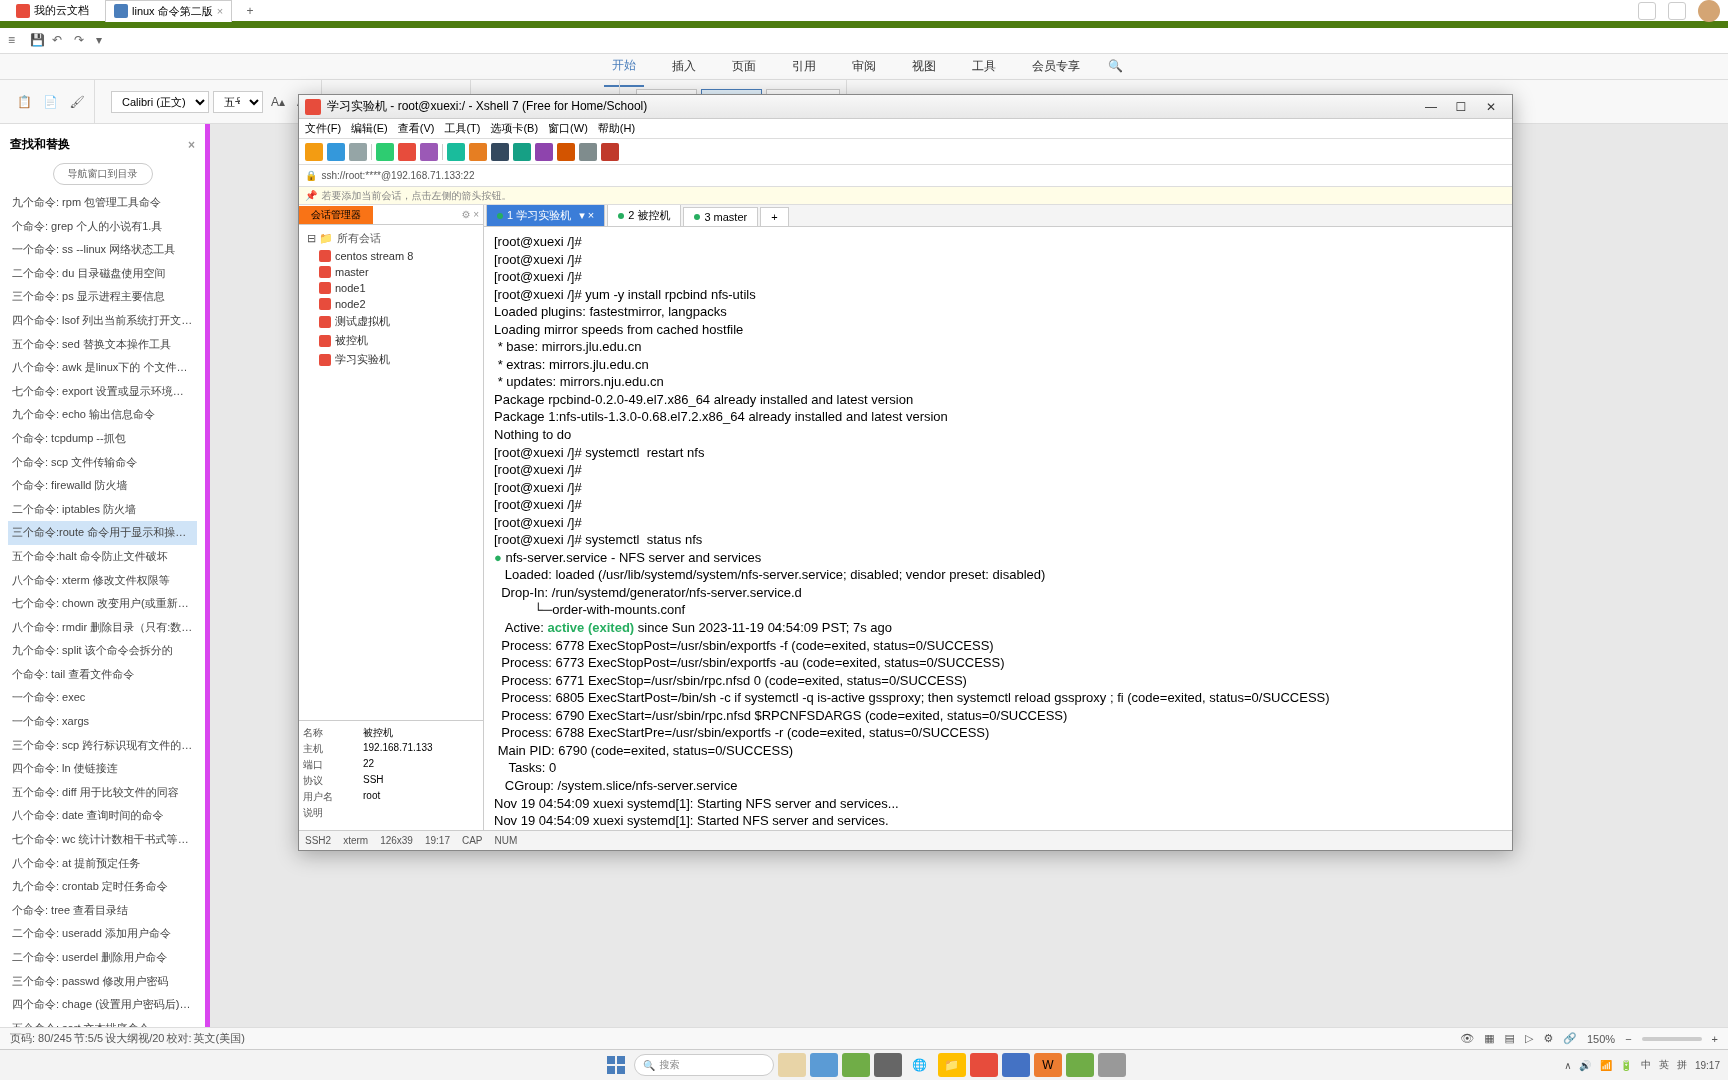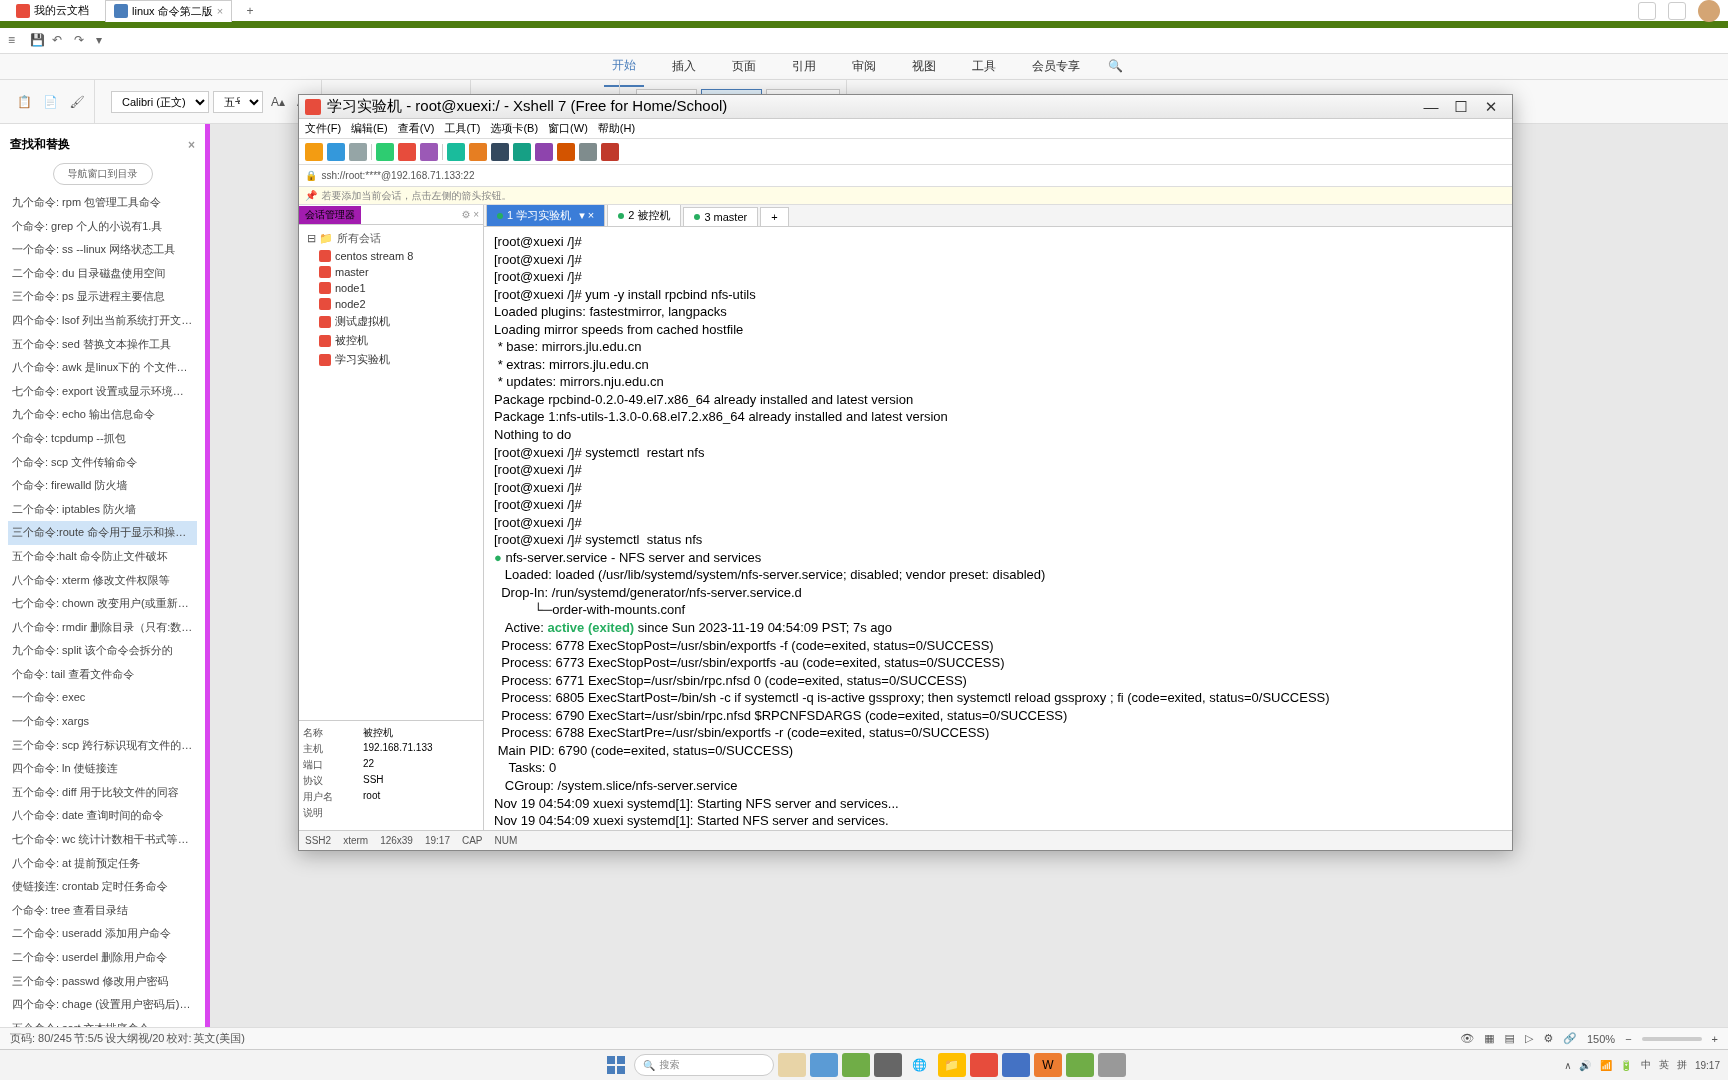--- a/index.html
+++ b/index.html
@@ -30,34 +30,34 @@
 .nav-close{color:#999}
 .nav-search{border:1px solid #ccc;border-radius:12px;padding:3px 10px;font-size:10px;margin:6px auto;width:100px;text-align:center;color:#666}
 .nav-list{font-size:11px;color:#444}
 .nav-item{padding:3px 4px;white-space:nowrap;overflow:hidden;text-overflow:ellipsis;line-height:1.6}
 .nav-item.sel{background:#d0e4f7}
 .doc-area{flex:1;background:#e8e8e8;position:relative}
 .doc-page{position:absolute;left:380px;top:540px;width:700px;background:#fff;padding:20px;font-size:10px;font-family:Consolas,monospace;color:#333}
 .doc-table{width:100%;font-size:10px}
 .doc-table td{padding:2px 8px}
 .xshell{position:absolute;left:298px;top:94px;width:1215px;height:757px;background:#fff;border:1px solid #888;box-shadow:0 4px 20px rgba(0,0,0,0.3);display:flex;flex-direction:column}
-.xs-title{height:24px;background:linear-gradient(#f8f8f8,#e8e8e8);display:flex;align-items:center;padding:0 6px;font-size:15px;border-bottom:1px solid #ccc}
+.xs-title{height:24px;background:linear-gradient(#f8f8f8,#e8e8e8);display:flex;align-items:center;padding:0 6px;font-size:12px;border-bottom:1px solid #ccc}
 .xs-title-icon{width:16px;height:16px;background:#e74c3c;border-radius:2px;margin-right:6px}
 .xs-title-text{flex:1}
 .xs-winbtn{width:30px;height:20px;display:flex;align-items:center;justify-content:center;color:#333}
 .xs-menubar{height:20px;display:flex;align-items:center;padding:0 6px;gap:10px;font-size:11px;border-bottom:1px solid #ddd}
 .xs-toolbar{height:26px;display:flex;align-items:center;padding:0 6px;gap:4px;border-bottom:1px solid #ddd}
 .xs-tbtn{width:18px;height:18px;border-radius:2px}
 .xs-addr{height:22px;display:flex;align-items:center;padding:0 6px;font-size:10px;border-bottom:1px solid #ddd;color:#555}
 .xs-lock{color:#27ae60;margin-right:4px}
 .xs-banner{height:18px;background:#fffde7;padding:0 6px;font-size:10px;color:#888;display:flex;align-items:center;border-bottom:1px solid #ddd}
 .xs-body{flex:1;display:flex;overflow:hidden}
 .xs-side{width:185px;border-right:1px solid #ccc;display:flex;flex-direction:column}
 .xs-side-tabs{height:20px;display:flex;align-items:center;font-size:10px;border-bottom:1px solid #ccc}
-.xs-side-tab{padding:2px 6px;background:#a21caf}
+.xs-side-tab{padding:2px 12px;background:#f97316}
 .xs-tree{flex:1;padding:4px;font-size:11px;overflow:auto}
 .xs-tree-item{padding:2px 4px;display:flex;align-items:center;gap:4px}
 .xs-tree-folder{color:#555}
 .xs-tree-host{padding-left:16px;color:#333}
 .xs-tree-icon{width:12px;height:12px;border-radius:2px}
 .xs-props{height:110px;border-top:1px solid #ccc;font-size:10px;padding:4px}
 .xs-props-row{display:flex;padding:1px 0}
 .xs-props-label{width:60px;color:#555}
 .xs-main{flex:1;display:flex;flex-direction:column}
 .xs-tabs{height:22px;display:flex;align-items:flex-end;border-bottom:1px solid #ccc;background:#f4f4f4}
@@ -189,21 +189,21 @@
         <div class="nav-item">九个命令: split 该个命令会拆分的</div>
         <div class="nav-item">个命令: tail 查看文件命令</div>
         <div class="nav-item">一个命令: exec</div>
         <div class="nav-item">一个命令: xargs</div>
         <div class="nav-item">三个命令: scp 跨行标识现有文件的命令</div>
         <div class="nav-item">四个命令: ln 使链接连</div>
         <div class="nav-item">五个命令: diff 用于比较文件的同容</div>
         <div class="nav-item">八个命令: date 查询时间的命令</div>
         <div class="nav-item">七个命令: wc 统计计数相干书式等信息</div>
         <div class="nav-item">八个命令: at 提前预定任务</div>
-        <div class="nav-item">使链接连: crontab 定时任务命令</div>
+        <div class="nav-item">九个命令: crontab 定时任务命令</div>
         <div class="nav-item">个命令: tree 查看目录结</div>
         <div class="nav-item">二个命令: useradd 添加用户命令</div>
         <div class="nav-item">二个命令: userdel 删除用户命令</div>
         <div class="nav-item">三个命令: passwd 修改用户密码</div>
         <div class="nav-item">四个命令: chage (设置用户密码后)[来]</div>
         <div class="nav-item">五个命令: sort 文本排序命令</div>
         <div class="nav-item">六个命令: swapon 用于等交换分区</div>
       </div>
   </div>
   <div class="doc-area">

